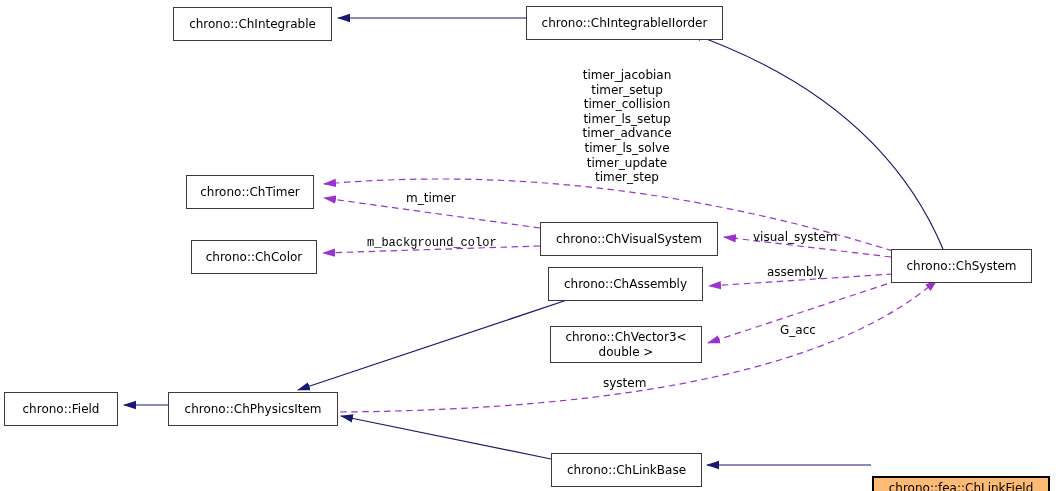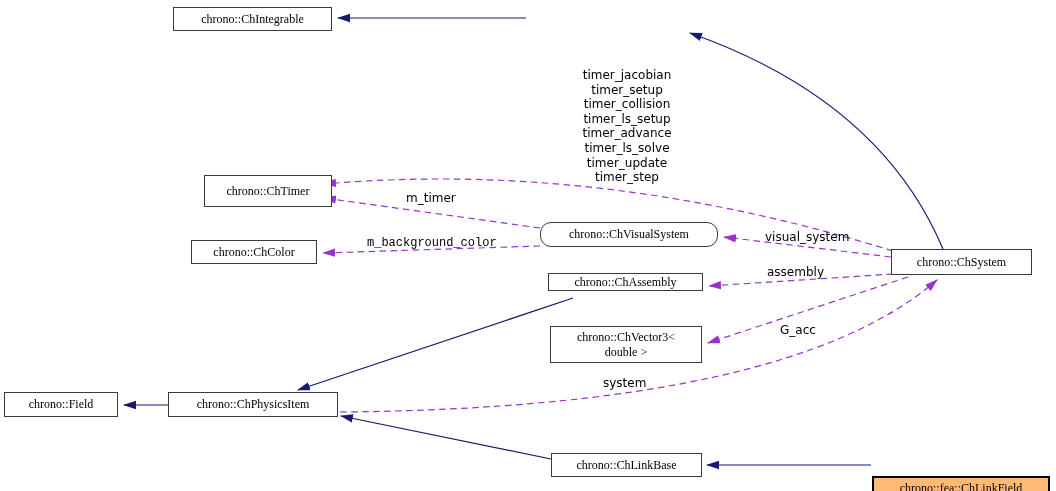--- a/index.html
+++ b/index.html
@@ -15,22 +15,21 @@
   .node{
     position:absolute;
     box-sizing:border-box;
     background:#ffffff;
     border:1px solid #3a3a3a;
     display:flex;flex-direction:column;
     align-items:center;justify-content:center;
     text-align:center;
     line-height:15px;
     white-space:nowrap;
-    padding:8px 4px;
-    font-family:Liberation Serif, serif;
+    padding:16px 4px;
   }
   .node.highlight{
     background:#fdba74;
     border:2px solid #000000;
     margin-top:31px;
   }
   .edge-label{
     position:absolute;
     white-space:nowrap;
     line-height:14.6px;
@@ -65,34 +64,37 @@
     <path d="M 891 257 L 724 237" stroke="#9a32cd" stroke-width="1.2" fill="none" stroke-dasharray="6.5,4.5" marker-end="url(#arrowP)"></path>
     <path d="M 893 274 L 709 286" stroke="#9a32cd" stroke-width="1.2" fill="none" stroke-dasharray="6.5,4.5" marker-end="url(#arrowP)"></path>
     <path d="M 908 277 L 708 343" stroke="#9a32cd" stroke-width="1.2" fill="none" stroke-dasharray="6.5,4.5" marker-end="url(#arrowP)"></path>
     <path d="M 340 412 Q 790 408 937 280" stroke="#9a32cd" stroke-width="1.2" fill="none" stroke-dasharray="6.5,4.5" marker-end="url(#arrowP)"></path>
   </svg>
 
   <div class="node" style="left:173px;top:7px;width:159px;height:24px;">
     <span>chrono::ChIntegrable</span>
   </div>
 
+  <div class="node" style="left:526px;top:6px;width:197px;height:24px;">
+    <span>chrono::ChIntegrableIIorder</span>
+  </div>
 
-  <div class="node" style="left:204px;top:175px;width:128px;height:32px;">
+  <div class="node" style="left:186px;top:175px;width:128px;height:32px;">
     <span>chrono::ChTimer</span>
   </div>
 
   <div class="node" style="left:191px;top:240px;width:126px;height:24px;">
     <span>chrono::ChColor</span>
   </div>
 
-  <div class="node" style="left:540px;top:222px;width:178px;height:25px;border-radius:11px;">
+  <div class="node" style="left:540px;top:222px;width:178px;height:25px;">
     <span>chrono::ChVisualSystem</span>
   </div>
 
-  <div class="node" style="left:548px;top:273px;width:155px;height:17px;">
+  <div class="node" style="left:548px;top:267px;width:155px;height:17px;">
     <span>chrono::ChAssembly</span>
   </div>
 
   <div class="node" style="left:550px;top:326px;width:152px;height:37px;">
     <span>chrono::ChVector3&lt;</span>
     <span>double &gt;</span>
   </div>
 
   <div class="node" style="left:891px;top:249px;width:141px;height:26px;">
     <span>chrono::ChSystem</span>
@@ -123,21 +125,21 @@
     <div>timer_advance</div>
     <div>timer_ls_solve</div>
     <div>timer_update</div>
     <div>timer_step</div>
   </div>
 
   <div class="edge-label" style="left:406px;top:191px;">m_timer</div>
 
   <div class="edge-label" style="left:367px;top:236px;font-family:Liberation Mono, monospace;">m_background_color</div>
 
-  <div class="edge-label" style="left:753px;top:230px;margin-left:12px;">visual_system</div>
+  <div class="edge-label" style="left:753px;top:230px;">visual_system</div>
 
   <div class="edge-label" style="left:767px;top:265px;">assembly</div>
 
   <div class="edge-label" style="left:780px;top:291px;margin-top:32px;">G_acc</div>
 
   <div class="edge-label" style="left:603px;top:376px;">system</div>
 
 </div>
 
 </body></html>

